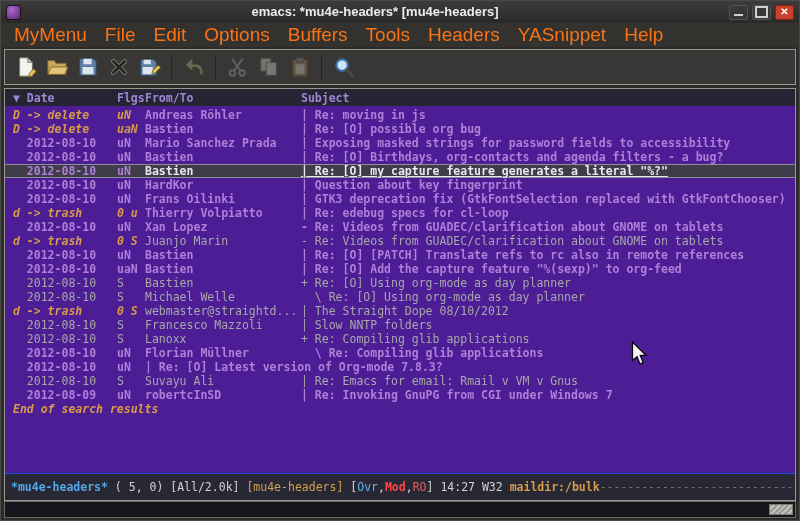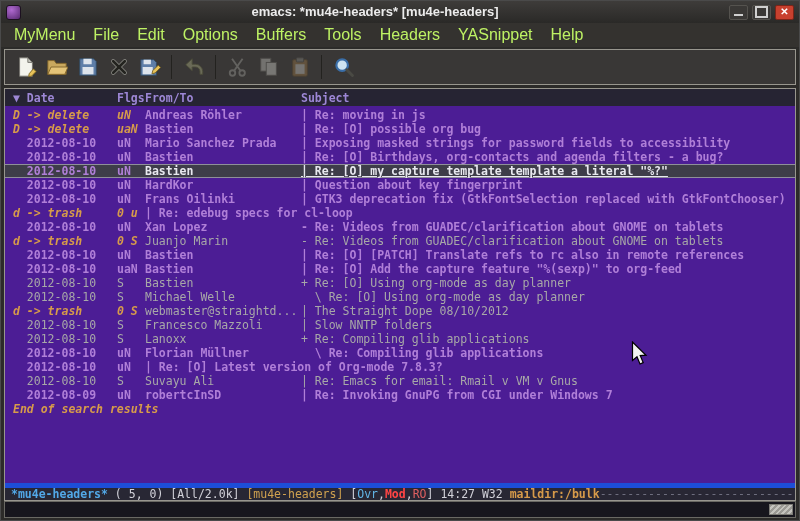--- a/index.html
+++ b/index.html
@@ -12,21 +12,21 @@
   .title-text{flex:1;text-align:center;color:#ececec;font-size:13px;font-weight:bold;line-height:22px;white-space:nowrap;overflow:hidden}
   .win-controls{display:flex;gap:4px;align-items:center}
   .wc{width:19px;height:15px;border-radius:2px;display:flex;align-items:flex-end;justify-content:center;background:#3a3836;border:1px solid #55534f}
   .wc-min::before{content:"";display:block;width:9px;height:2px;background:#cfcfcf;margin-bottom:3px}
   .wc-max{align-items:center}
   .wc-max::before{content:"";display:block;width:9px;height:8px;border:2px solid #cfcfcf}
   .wc-close{background:#c8402e;border-color:#7d2418;align-items:center}
   .wc-close::before{content:"\2715";color:#fff;font-size:10px;font-weight:bold;line-height:1}
   
   .menubar{flex:none;height:24px;background:#34322f;display:flex;align-items:center;padding:0 4px}
-  .menu-item{color:#bef264;font-size:16px;padding:3px 9px;white-space:nowrap;cursor:default}
+  .menu-item{color:#f97316;font-size:19px;padding:3px 9px;white-space:nowrap;cursor:default}
   
   .toolbar-wrap{flex:none;padding:2px 3px 3px 3px}
   .toolbar{border:1px solid #98968e;background:#393736;display:flex;align-items:center;height:36px;padding:2px 5px}
   .tb-btn{width:31px;height:28px;display:flex;align-items:center;justify-content:center;border-radius:3px}
   .tb-btn.disabled{opacity:.33}
   .tb-sep{width:1px;height:24px;background:#5d5b56;margin:0 6px;border-right:1px solid #23221f}
   
   .main{flex:1;margin:0 3px;border:1px solid #98968e;background:#16151c;display:flex;flex-direction:column;min-height:0}
   .header-line{flex:none;height:17px;background:#27253313;display:flex;padding:2px 0 0 8px;background:#262433;
                font:bold 11.5px "DejaVu Sans Mono",monospace;color:#9d87d6;white-space:pre}
@@ -37,21 +37,21 @@
   .col-c{width:156px;flex:none;overflow:hidden}
   .col-d{flex:1;overflow:hidden}
   .f-unread{color:#b07fd8;font-weight:bold}
   .f-seen{color:#a8a8a8}
   .f-mark{color:#d79b4a;font-weight:bold;font-style:italic}
   .row.current{background:#3e3d49;box-shadow:inset 0 1px 0 #8f8f99,inset 0 -1px 0 #8f8f99}
   .f-cur{color:#e8e8ef;font-weight:bold}
   .f-cur-subj{color:#e8e8ef;font-weight:bold;text-decoration:underline}
   .end-line{height:14px;padding-left:8px;font:bold italic 11.5px "DejaVu Sans Mono",monospace;color:#d79b4a;white-space:pre}
   
-  .modeline{flex:none;height:17px;background:#282734;border-top:5px solid #1d4ed8;display:flex;align-items:center;
+  .modeline{flex:none;height:27px;background:#282734;border-top:1px solid #1d4ed8;display:flex;align-items:center;
             padding-left:6px;font:11.5px "DejaVu Sans Mono",monospace;white-space:pre;overflow:hidden}
   .ml-name{color:#52a8e8;font-weight:bold}
   .ml-plain{color:#d2d2da}
   .ml-mode{color:#cfa14f}
   .ml-cyan{color:#62b6e8}
   .ml-red{color:#ff4545;font-weight:bold}
   .ml-ro{color:#e06060}
   .ml-orange{color:#d79b4a;font-weight:bold}
   .ml-dim{color:#6e6e7e}
   
@@ -166,24 +166,24 @@
       <span class="col-a">▼ Date</span>
       <span class="col-b">Flgs</span>
       <span class="col-c">From/To</span>
       <span class="col-d">Subject</span>
     </div>
     <div class="buffer">
         <div class="row"><span class="col-a f-mark">D -&gt; delete</span><span class="col-b f-mark">uN</span><span class="col-c f-unread">Andreas Röhler</span><span class="col-d f-unread">| Re: moving in js</span></div>
         <div class="row"><span class="col-a f-mark">D -&gt; delete</span><span class="col-b f-mark">uaN</span><span class="col-c f-unread">Bastien</span><span class="col-d f-unread">| Re: [O] possible org bug</span></div>
         <div class="row"><span class="col-a f-unread">  2012-08-10</span><span class="col-b f-unread">uN</span><span class="col-c f-unread">Mario Sanchez Prada</span><span class="col-d f-unread">| Exposing masked strings for password fields to accessibility</span></div>
         <div class="row"><span class="col-a f-unread">  2012-08-10</span><span class="col-b f-unread">uN</span><span class="col-c f-unread">Bastien</span><span class="col-d f-unread">| Re: [O] Birthdays, org-contacts and agenda filters - a bug?</span></div>
-        <div class="row current"><span class="col-a f-unread">  2012-08-10</span><span class="col-b f-unread">uN</span><span class="col-c f-cur">Bastien</span><span class="col-d f-cur-subj">| Re: [O] my capture template template a literal "%?"</span></div>
+        <div class="row current"><span class="col-a f-unread">  2012-08-10</span><span class="col-b f-unread">uN</span><span class="col-c f-cur">Bastien</span><span class="col-d f-cur-subj">| Re: [O] my capture feature generates a literal "%?"</span></div>
         <div class="row"><span class="col-a f-unread">  2012-08-10</span><span class="col-b f-unread">uN</span><span class="col-c f-unread">HardKor</span><span class="col-d f-unread">| Question about key fingerprint</span></div>
         <div class="row"><span class="col-a f-unread">  2012-08-10</span><span class="col-b f-unread">uN</span><span class="col-c f-unread">Frans Oilinki</span><span class="col-d f-unread">| GTK3 deprecation fix (GtkFontSelection replaced with GtkFontChooser)</span></div>
-        <div class="row"><span class="col-a f-mark">d -&gt; trash</span><span class="col-b f-mark">0 u</span><span class="col-d f-unread">| Re: edebug specs for cl-loop</span></div>
+        <div class="row"><span class="col-a f-mark">d -&gt; trash</span><span class="col-b f-mark">0 u</span><span class="col-c f-unread">Thierry Volpiatto</span><span class="col-d f-unread">| Re: edebug specs for cl-loop</span></div>
         <div class="row"><span class="col-a f-unread">  2012-08-10</span><span class="col-b f-unread">uN</span><span class="col-c f-unread">Xan Lopez</span><span class="col-d f-unread">- Re: Videos from GUADEC/clarification about GNOME on tablets</span></div>
         <div class="row"><span class="col-a f-mark">d -&gt; trash</span><span class="col-b f-mark">0 S</span><span class="col-c f-seen">Juanjo Marin</span><span class="col-d f-seen">- Re: Videos from GUADEC/clarification about GNOME on tablets</span></div>
         <div class="row"><span class="col-a f-unread">  2012-08-10</span><span class="col-b f-unread">uN</span><span class="col-c f-unread">Bastien</span><span class="col-d f-unread">| Re: [O] [PATCH] Translate refs to rc also in remote references</span></div>
         <div class="row"><span class="col-a f-unread">  2012-08-10</span><span class="col-b f-unread">uaN</span><span class="col-c f-unread">Bastien</span><span class="col-d f-unread">| Re: [O] Add the capture feature "%(sexp)" to org-feed</span></div>
         <div class="row"><span class="col-a f-seen">  2012-08-10</span><span class="col-b f-seen">S</span><span class="col-c f-seen">Bastien</span><span class="col-d f-seen">+ Re: [O] Using org-mode as day planner</span></div>
         <div class="row"><span class="col-a f-seen">  2012-08-10</span><span class="col-b f-seen">S</span><span class="col-c f-seen">Michael Welle</span><span class="col-d f-seen">  \ Re: [O] Using org-mode as day planner</span></div>
         <div class="row"><span class="col-a f-mark">d -&gt; trash</span><span class="col-b f-mark">0 S</span><span class="col-c f-seen">webmaster@straightd...</span><span class="col-d f-seen">| The Straight Dope 08/10/2012</span></div>
         <div class="row"><span class="col-a f-seen">  2012-08-10</span><span class="col-b f-seen">S</span><span class="col-c f-seen">Francesco Mazzoli</span><span class="col-d f-seen">| Slow NNTP folders</span></div>
         <div class="row"><span class="col-a f-seen">  2012-08-10</span><span class="col-b f-seen">S</span><span class="col-c f-seen">Lanoxx</span><span class="col-d f-seen">+ Re: Compiling glib applications</span></div>
         <div class="row"><span class="col-a f-unread">  2012-08-10</span><span class="col-b f-unread">uN</span><span class="col-c f-unread">Florian Müllner</span><span class="col-d f-unread">  \ Re: Compiling glib applications</span></div>

